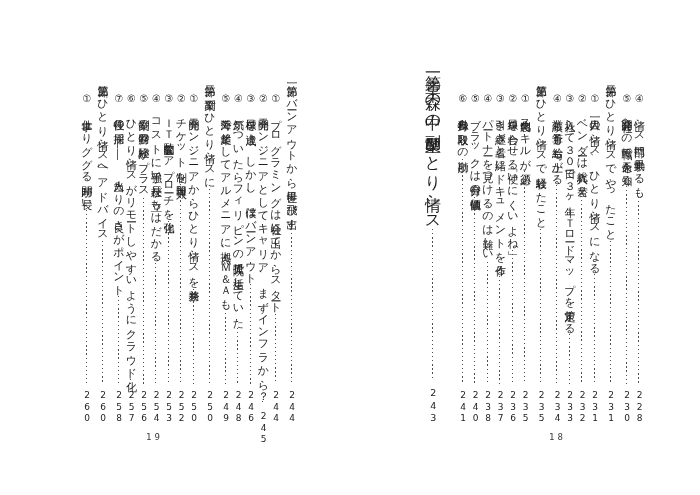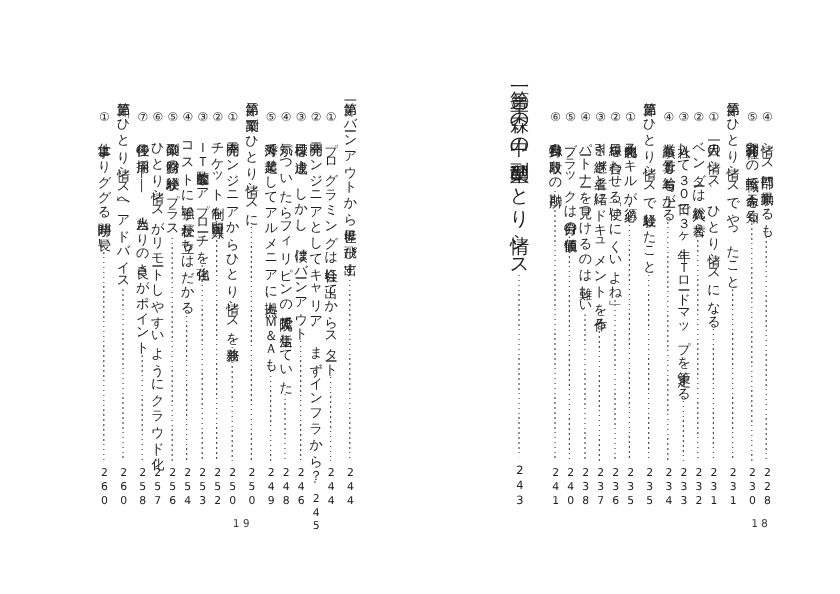--- a/index.html
+++ b/index.html
@@ -45,23 +45,22 @@
   .pg {
     flex:none; font-size:9px; letter-spacing:1.6px;
     text-orientation:upright; margin-top:2px; color:#222;
   }
   .chapter .pg { font-size:9.5px; }
 
   .folio {
     position:absolute; top:432px; font-size:9px;
     letter-spacing:3px; color:#3a3a3a;
     font-family:"DejaVu Sans Mono","Liberation Mono",monospace;
-    margin-left:48px;
-  }
-  #folio-right { left:578px; }
+  }
+  #folio-right { left:549px; }
   #folio-left  { left:146px; }
 </style>
 </head>
 <body>
 
 <div class="spread">
   <div class="toc" id="toc-right">
       <div class="col item">
         <span class="num">④</span>
         <span class="txt">情シス部門に異動するも</span>

